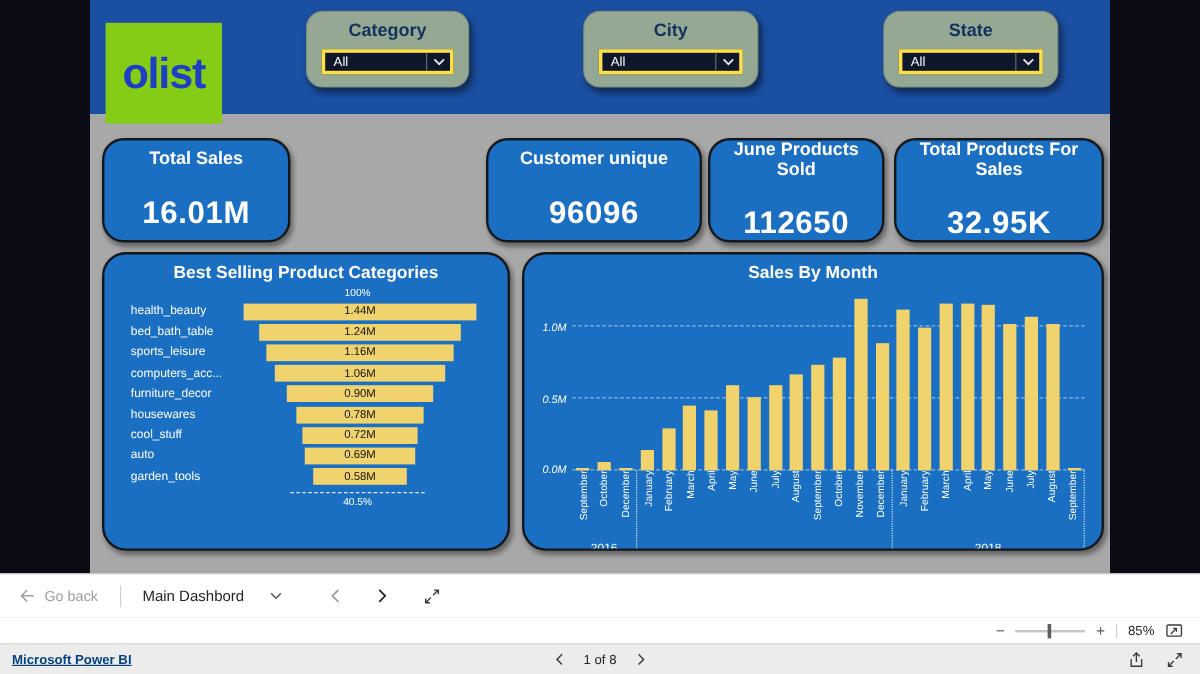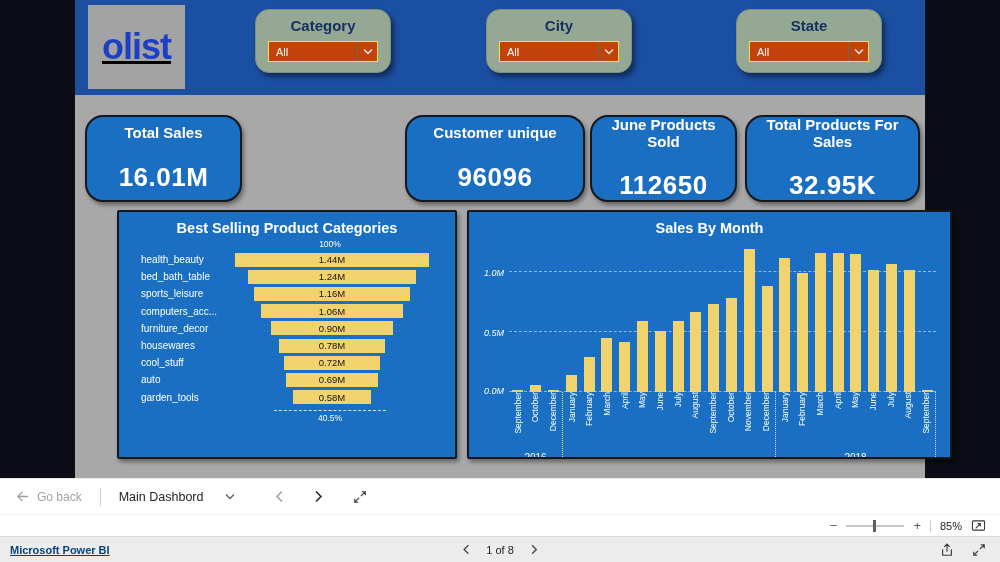--- a/index.html
+++ b/index.html
@@ -6,31 +6,31 @@
   body { margin:0; width:1000px; height:562px; overflow:hidden; background:#fff;
          font-family:"Liberation Sans", sans-serif; }
   .screen { position:relative; width:1000px; height:562px; }
 
   
   .viewport { position:absolute; top:0; left:0; width:1000px; height:478px; background:#0b0c15; }
   .canvas { position:absolute; left:75px; top:0; width:850px; height:478px; background:#a8a8a8; }
 
   
   .hdr { position:absolute; top:0; left:0; width:100%; height:95px; background:#1b4fa2; }
-  .logo { position:absolute; left:13px; top:5px; width:97px; height:84px; background:#a3a3a3;
-          display:flex; align-items:center; justify-content:center;text-decoration:underline; }
+  .logo { position:absolute; left:13px; top:19px; width:97px; height:84px; background:#84cc16;
+          display:flex; align-items:center; justify-content:center; }
   .logo span { color:#1d3fc4; font-size:36px; font-weight:bold; letter-spacing:-1px; }
 
   .filter { position:absolute; top:9px; height:64px; background:#94a894; border-radius:14px;
             border:1px solid #7d917d; box-shadow:3px 4px 5px rgba(0,0,0,.45); }
   .filter.cat { left:180px; width:136px; }
   .filter.city { left:411px; width:146px; }
   .filter.state { left:661px; width:146px; }
   .filter .ft { text-align:center; font-weight:bold; color:#14305e; font-size:15px; margin-top:7px; }
-  .filter .dd { margin:7px 12px 0; height:21px; background:#c2410c; border:1px solid #fde047;
+  .filter .dd { margin:7px 12px 0; height:21px; background:#0f172a; border:3px solid #fde047;
                 display:flex; align-items:center; cursor:pointer; }
   .filter .dd .val { flex:1; color:#fff; font-size:11px; padding-left:7px; }
   .filter .dd .chev { width:20px; height:100%; border-left:1px solid #5f6f5f;
                       display:flex; align-items:center; justify-content:center; }
 
   
   .rbody { position:absolute; top:95px; left:0; width:100%; height:383px; }
 
   .kpi { position:absolute; top:20px; height:87px; background:#1a6fc2; border:2px solid #14181c;
          border-radius:18px; box-shadow:2px 3px 4px rgba(0,0,0,.4); color:#fff;
@@ -38,21 +38,21 @@
          text-align:center; padding:2px 6px; }
   .kpi .kl { font-size:15px; font-weight:bold; line-height:1.15; }
   .kpi .kv { font-size:26px; font-weight:bold; margin-top:20px; letter-spacing:.5px; }
   .k1 { left:10px;  width:157px; }
   .k2 { left:180px; width:145px; }
   .k3 { left:330px; width:180px; }
   .k4 { left:515px; width:147px; }
   .k5 { left:670px; width:175px; }
 
   .panel { position:absolute; top:115px; height:249px; background:#1a6fc2; border:2px solid #14181c;
-           border-radius:2px; box-shadow:2px 3px 4px rgba(0,0,0,.4); color:#fff; overflow:hidden;margin-left:32px; }
+           border-radius:20px; box-shadow:2px 3px 4px rgba(0,0,0,.4); color:#fff; overflow:hidden; }
   .panel.pfunnel { left:10px; width:340px; }
   .panel.pbars { left:360px; width:485px; }
   .ptitle { text-align:center; font-weight:bold; font-size:14.5px; padding-top:8px; }
 
   
   .f-top { margin-left:100px; width:222px; text-align:center; font-size:8.5px; margin-top:3px; }
   .f-rows { padding:2px 22px 0; }
   .f-row { display:flex; align-items:center; height:17.2px; }
   .f-label { width:90px; font-size:10px; color:#fff; white-space:nowrap; overflow:hidden; }
   .f-area { flex:1; display:flex; justify-content:center; }

